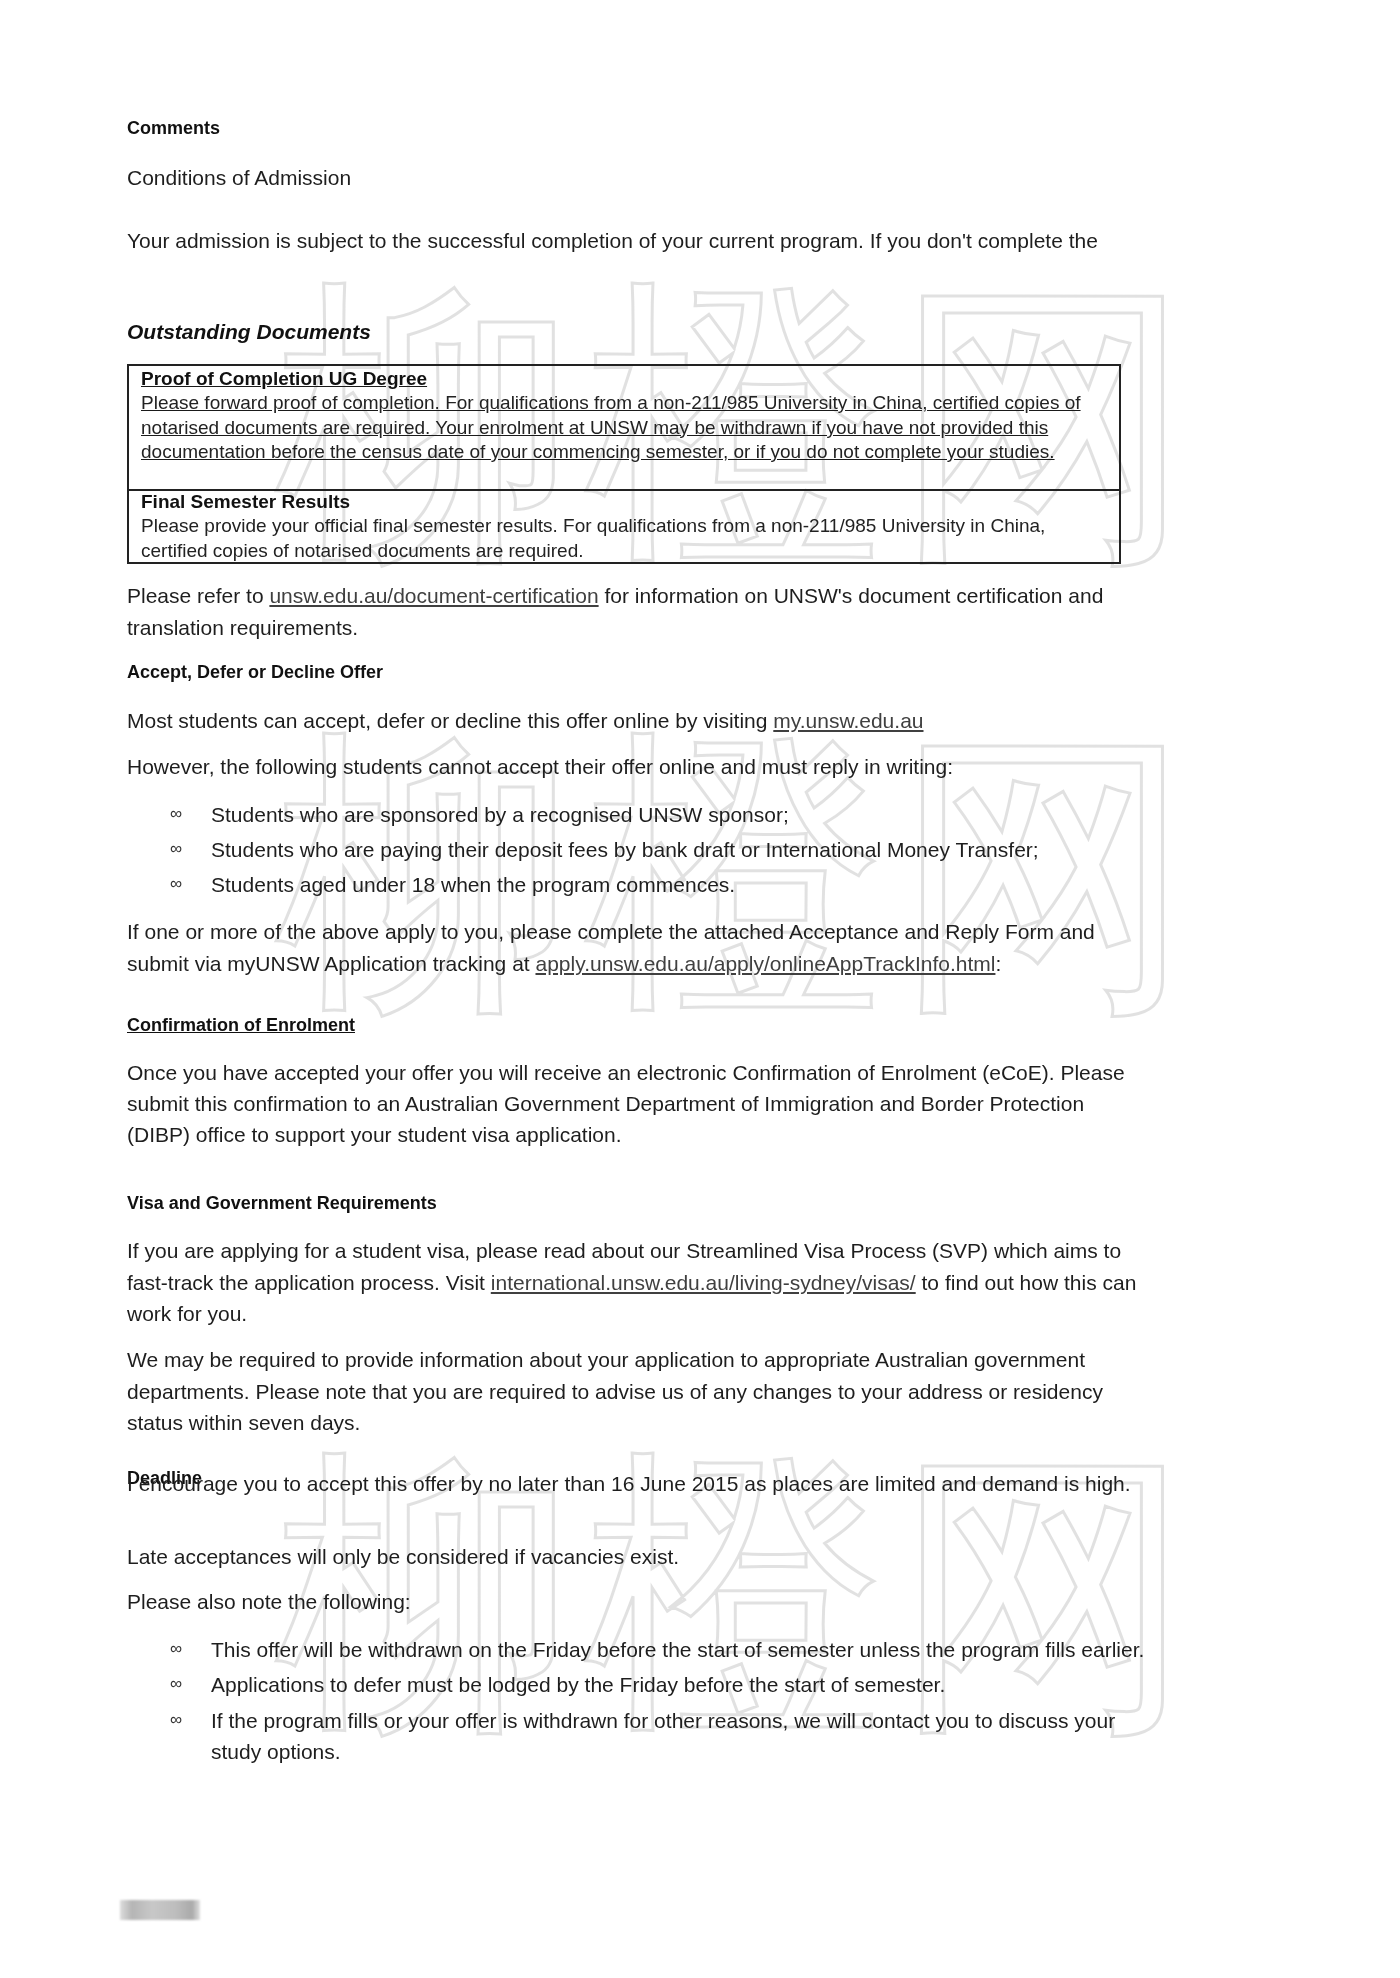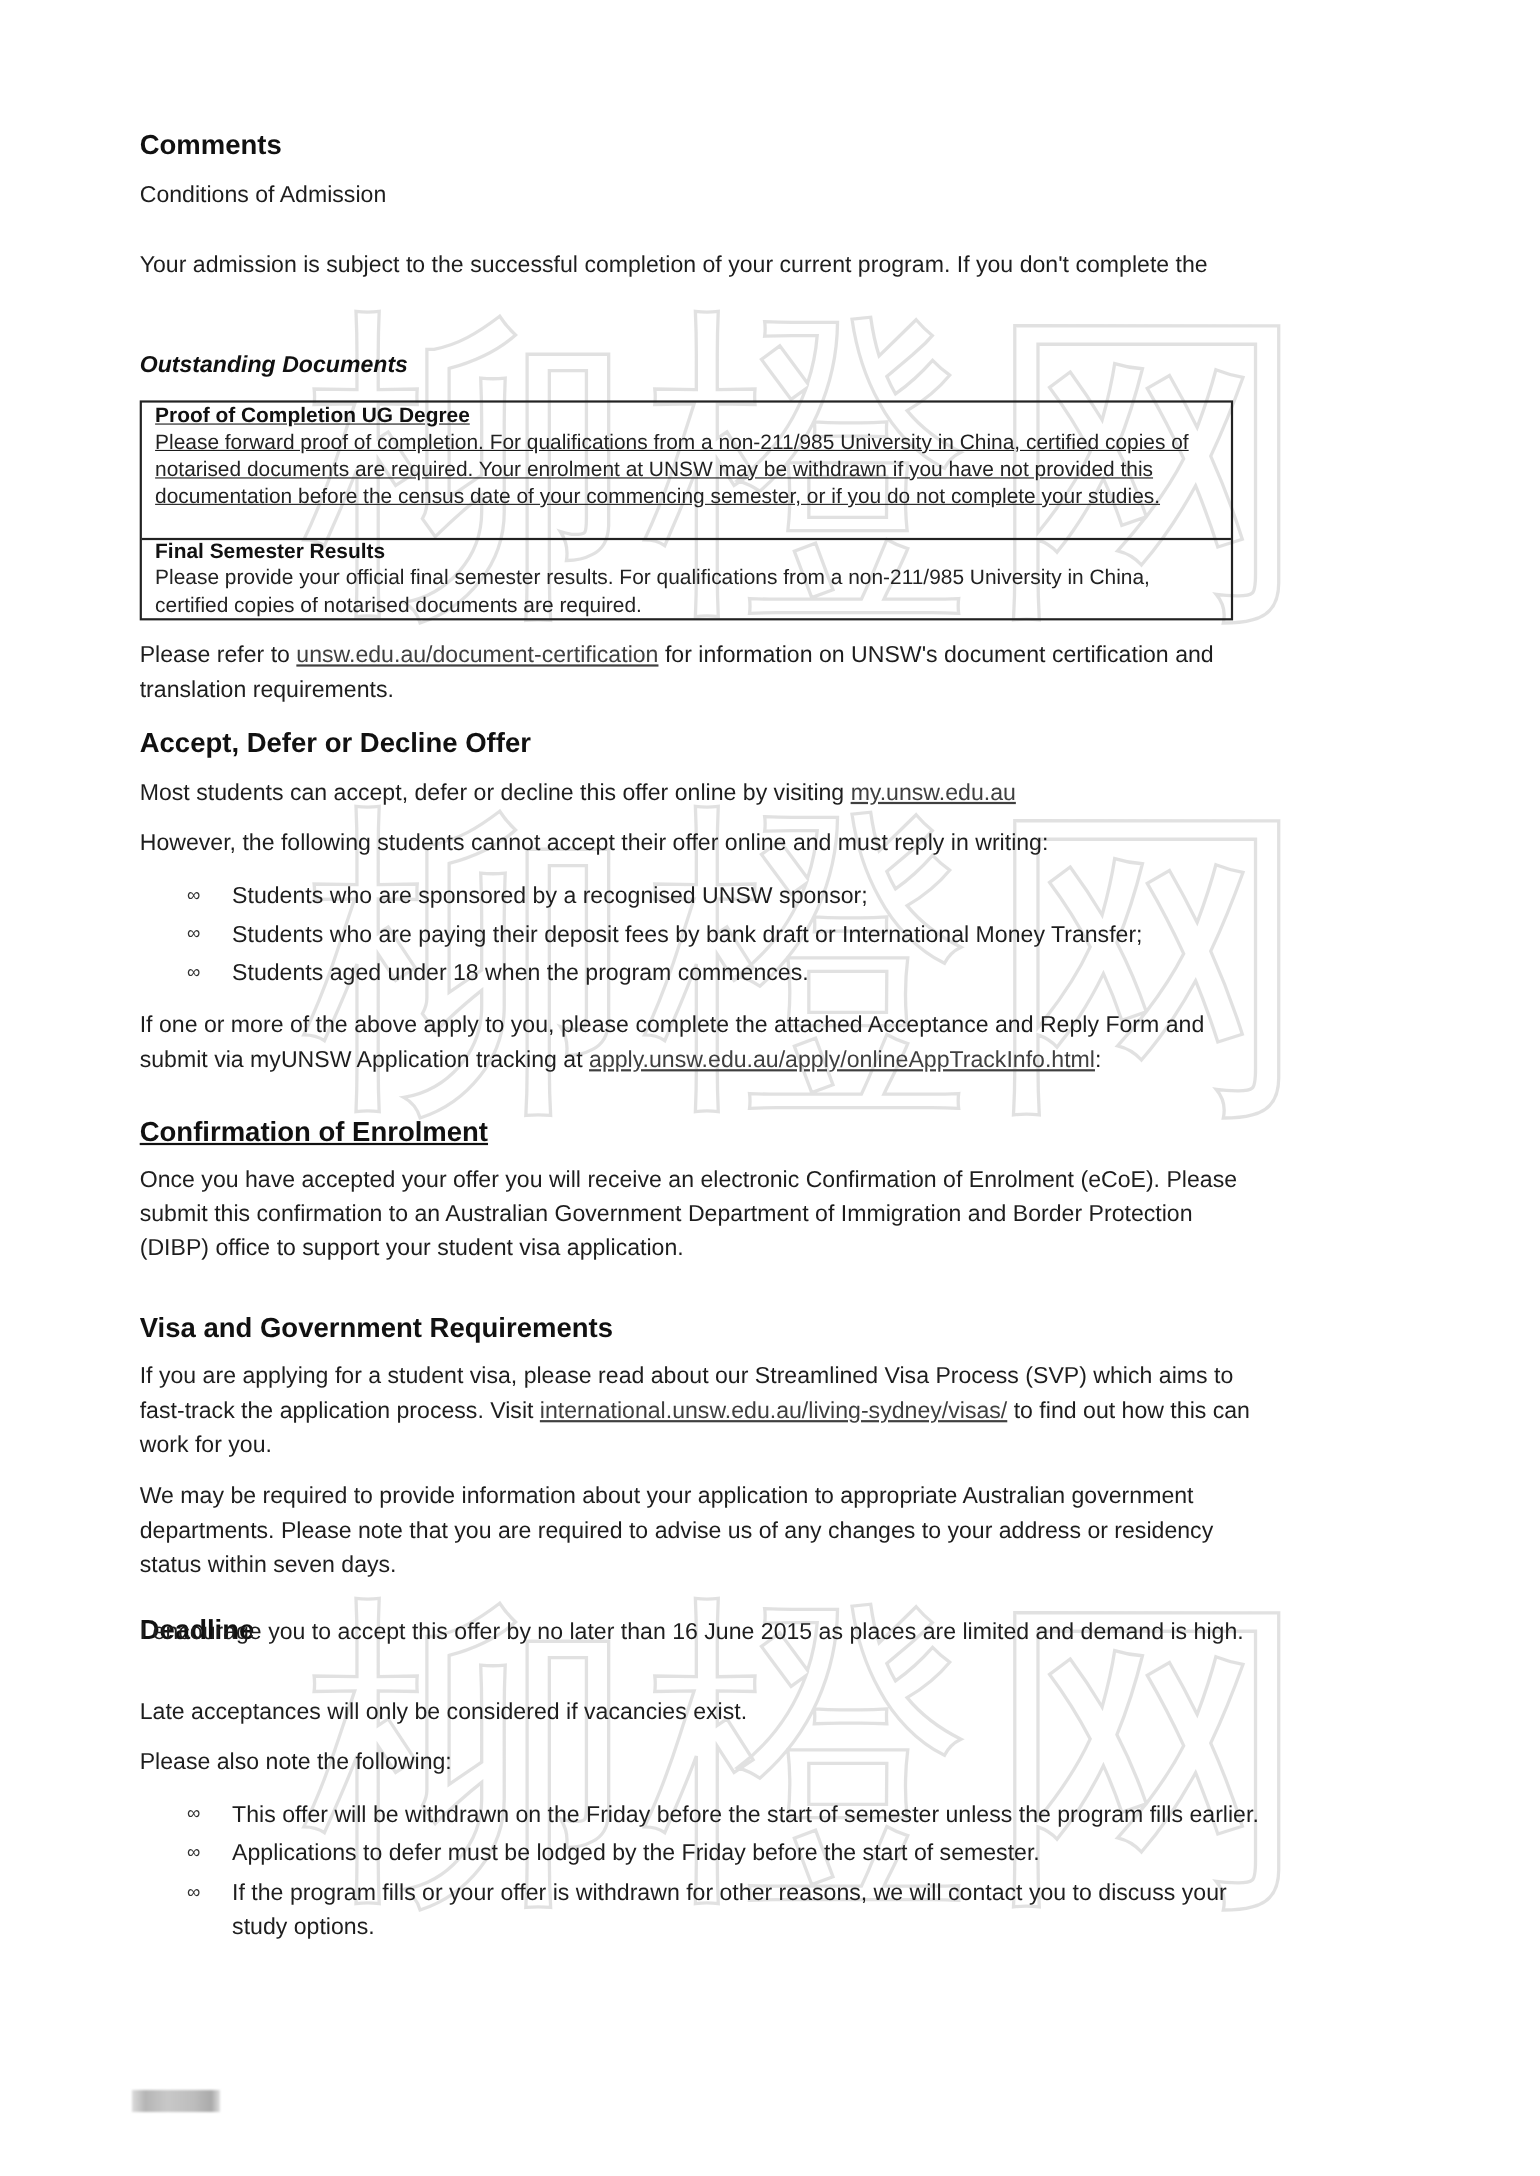--- a/index.html
+++ b/index.html
@@ -4,21 +4,21 @@
 <style>
   html, body { margin: 0; padding: 0; background: #ffffff; }
   body {
     width: 1400px; height: 1978px; position: relative; overflow: hidden;
     font-family: "Liberation Sans", "DejaVu Sans", sans-serif;
     color: #1a1a1a;
   }
   .page { position: absolute; left: 0; top: 0; width: 1400px; height: 1978px; }
   .abs { position: absolute; left: 127px; white-space: nowrap; }
   .txt { font-size: 21px; line-height: 31px; color: #1e1e1e; }
-  .h { font-size: 25px; font-weight: bold; color: #111; }
+  .h { font-size: 18px; font-weight: bold; color: #111; }
   .hi { font-size: 21px; font-weight: bold; font-style: italic; color: #111; }
   a.link { color: #404040; text-decoration: underline; }
 
   .doc-table {
     position: absolute; left: 127px; top: 364px; width: 994px; height: 200px;
     border: 2px solid #222; box-sizing: border-box;
   }
   .doc-row { position: absolute; left: 0; right: 0; padding-left: 12px; }
   .doc-row.r1 { top: 0; height: 123px; border-bottom: 2px solid #222; text-decoration: underline; }
   .doc-row.r2 { top: 123px; bottom: 0; }

